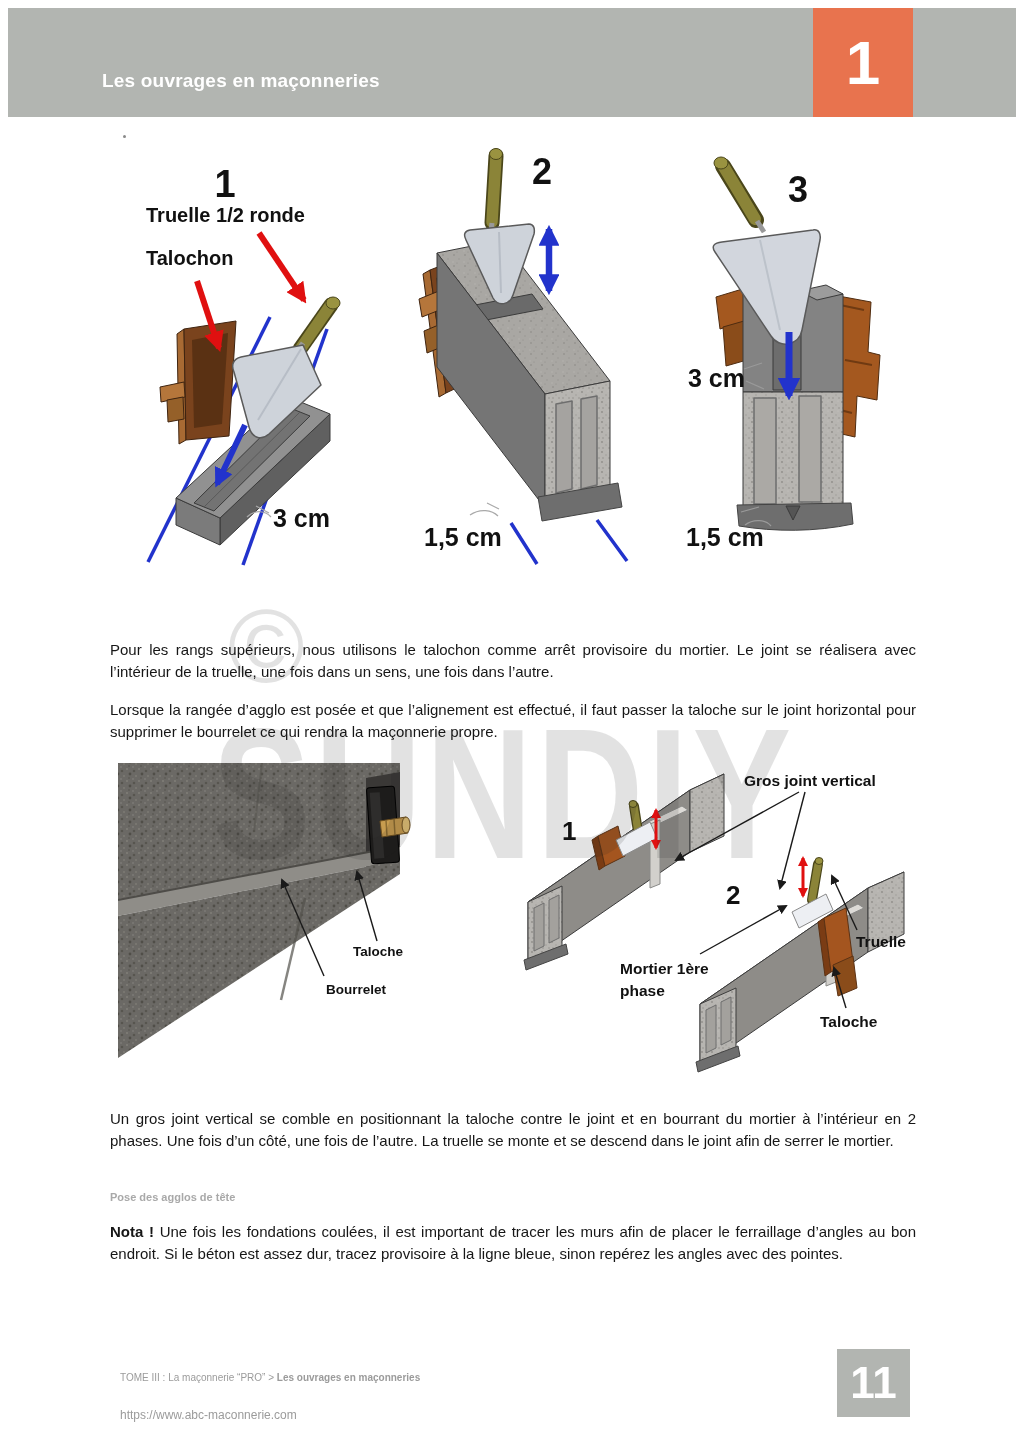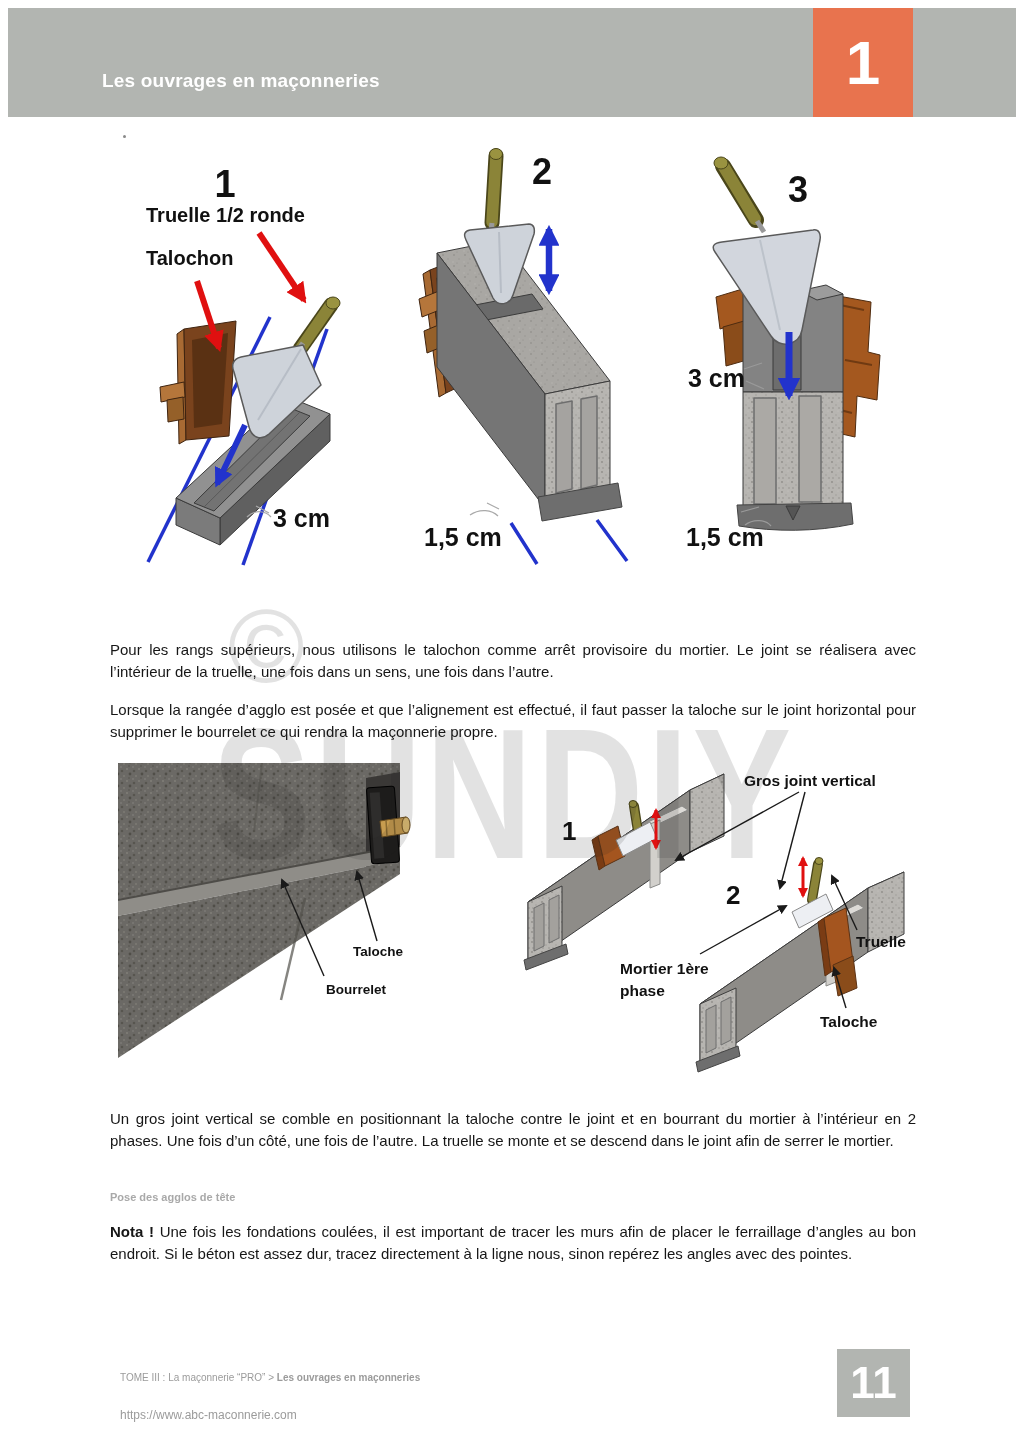--- a/index.html
+++ b/index.html
@@ -288,21 +288,21 @@
       <text x="856" y="947" font-size="15.5" class="bl">Truelle</text>
       <text x="820" y="1027" font-size="15.5" class="bl">Taloche</text>
     </g>
   </svg>
 
   <div class="wm-c">©</div>
   <div class="wm-s">SUNDIY</div>
 
   <div class="text p4">Un gros joint vertical se comble en positionnant la taloche contre le joint et en bourrant du mortier à l’intérieur en 2 phases. Une fois d’un côté, une fois de l’autre. La truelle se monte et se descend dans le joint afin de serrer le mortier.</div>
   <div class="h2">Pose des agglos de tête</div>
-  <div class="text p5"><b>Nota !</b><span> Une fois les fondations coulées, il est important de tracer les murs afin de placer le ferraillage d’angles au bon endroit. Si le béton est assez dur, tracez directement à la ligne nous, sinon repérez les angles avec des pointes.</span></div>
+  <div class="text p5"><b>Nota !</b><span> Une fois les fondations coulées, il est important de tracer les murs afin de placer le ferraillage d’angles au bon endroit. Si le béton est assez dur, tracez provisoire à la ligne bleue, sinon repérez les angles avec des pointes.</span></div>
 
   <div class="footer-line1"><span>TOME III : La maçonnerie “PRO” &gt; </span><b>Les ouvrages en maçonneries</b></div>
   <div class="footer-line2">https://www.abc-maconnerie.com</div>
   <div class="pagenum-box">
     <span class="pagenum">11</span>
   </div>
 
 </div>
 
 </body></html>

